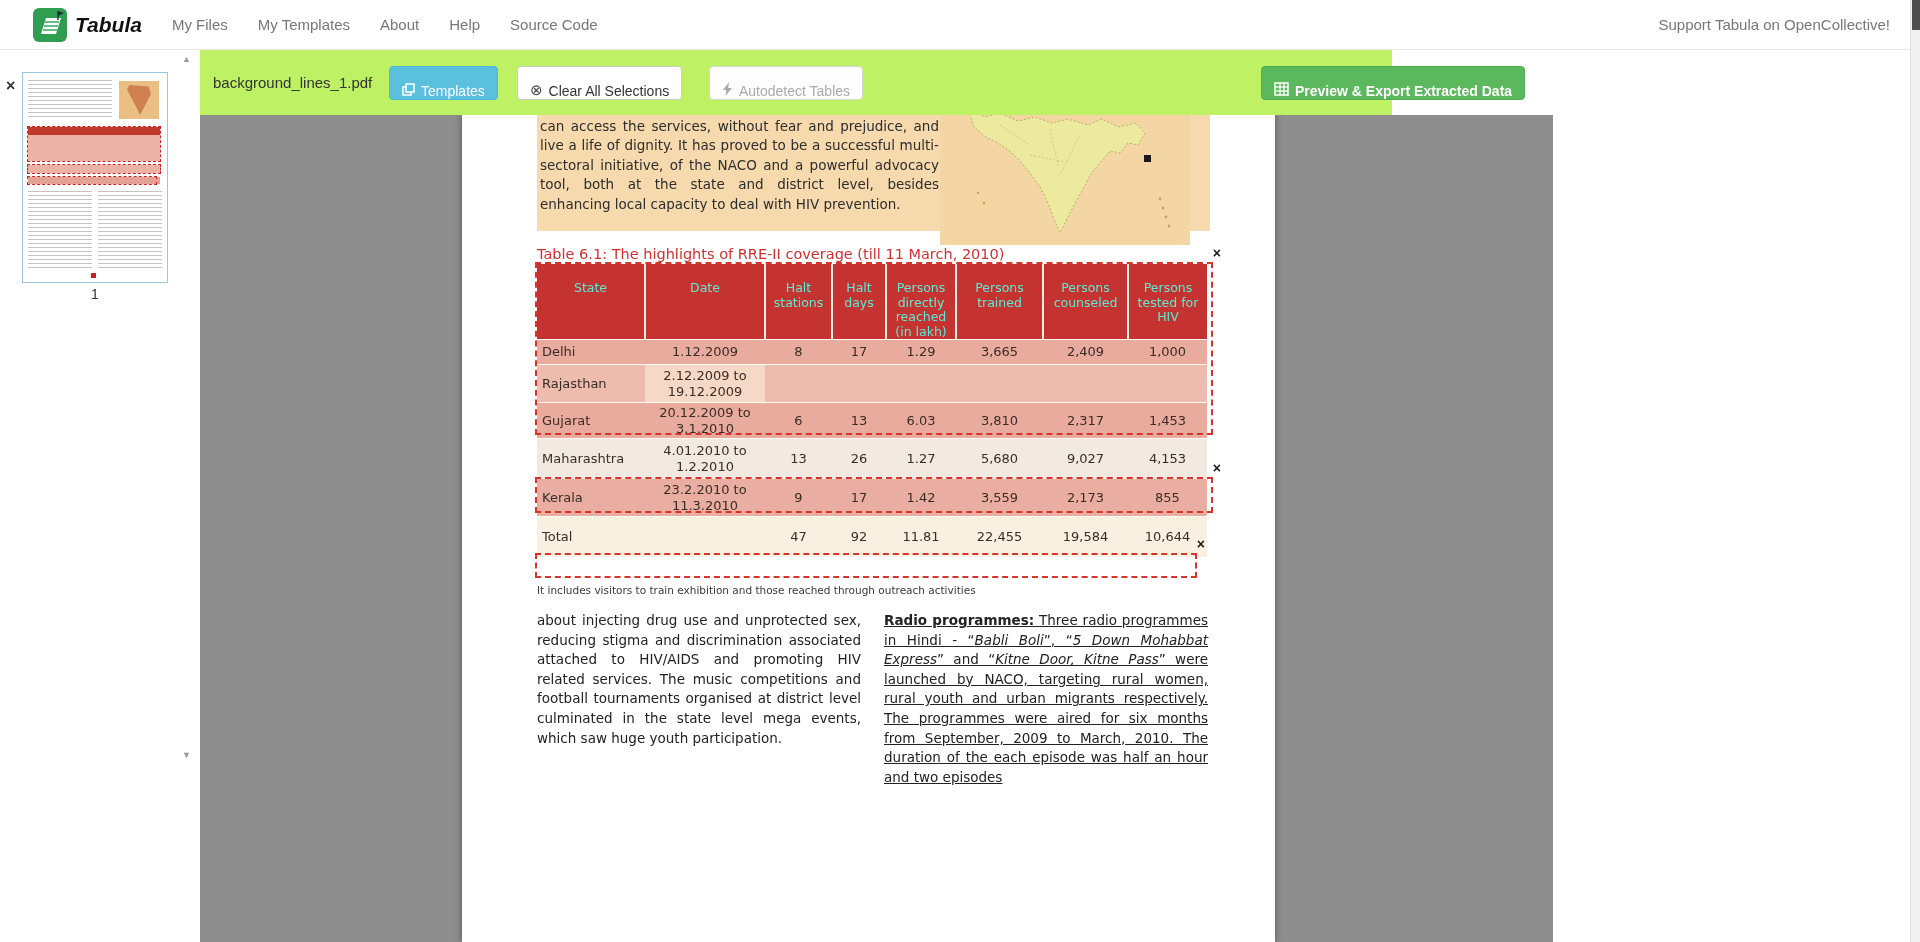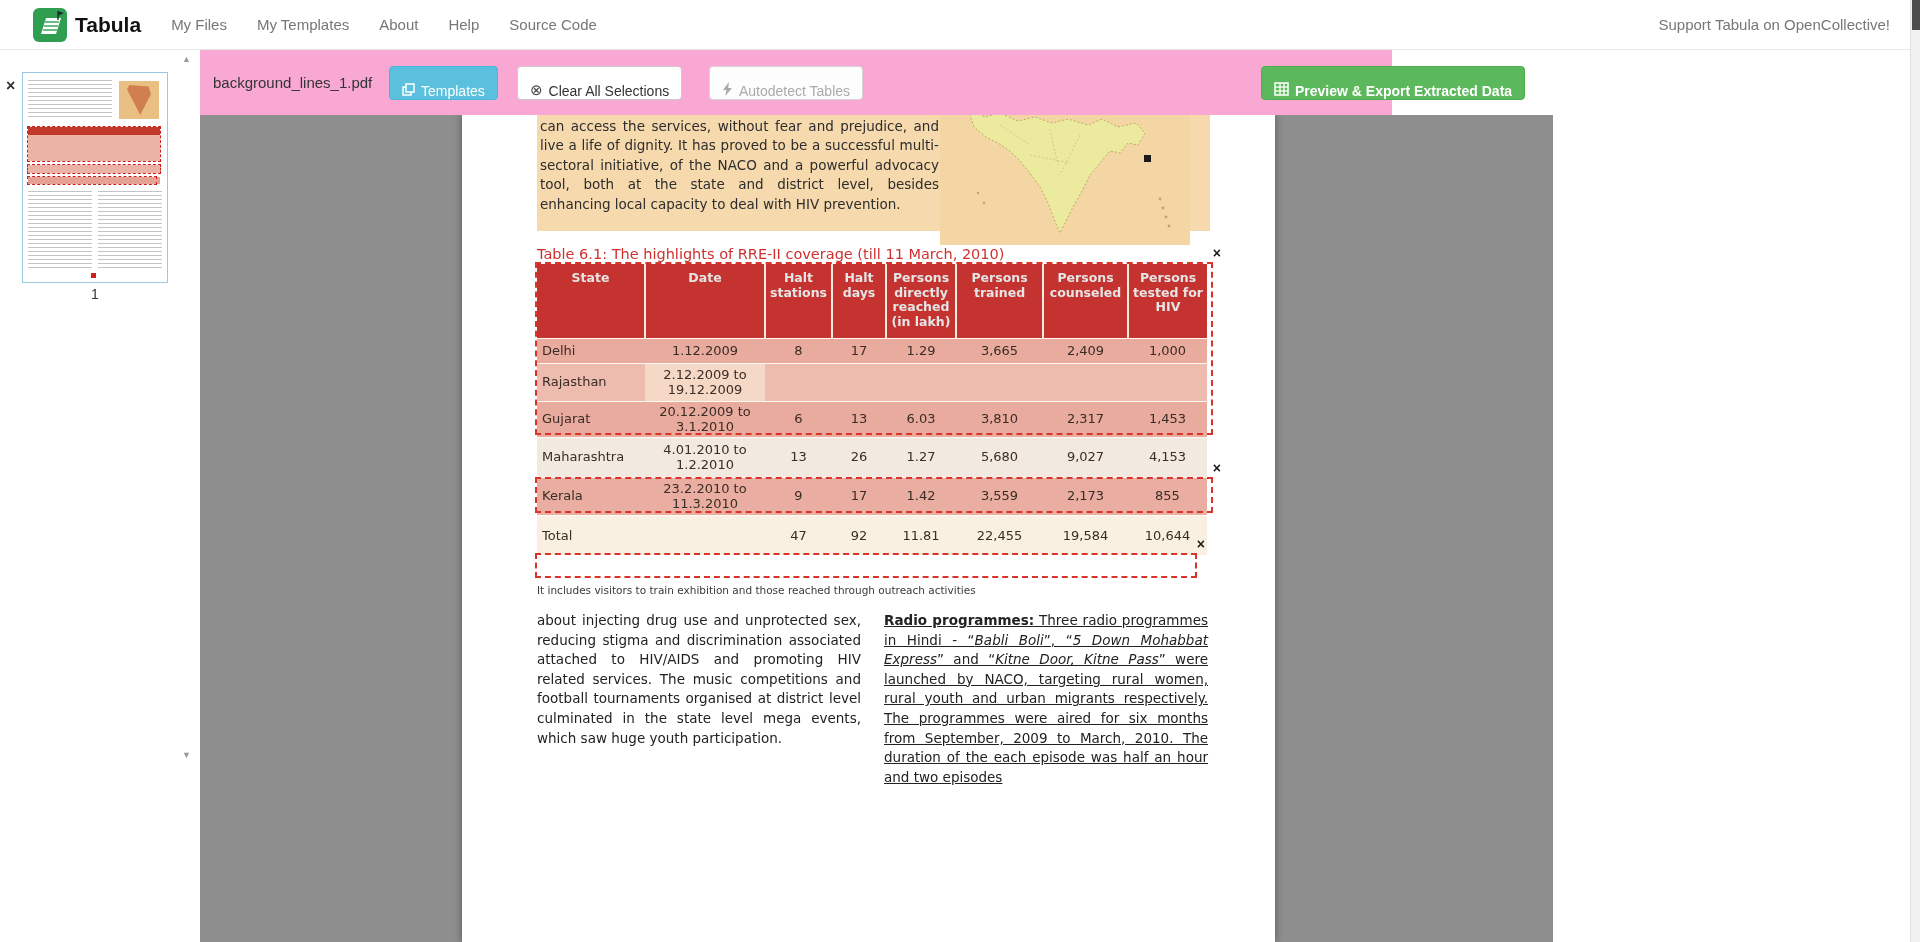--- a/index.html
+++ b/index.html
@@ -9,21 +9,21 @@
     font-family: "Liberation Sans", sans-serif; overflow: hidden; background: #fff;
   }
 
   
   .navbar {
     position: absolute; left: 0; top: 0; width: 1920px; height: 50px;
     background: #ffffff; border-bottom: 1px solid #e7e7e7;
     display: flex; align-items: center;
   }
   .brand { display: flex; align-items: center; gap: 8px; margin-left: 33px; cursor: pointer; text-decoration: none; }
-  .brand-text { font-size: 21px; font-weight: bold; color: #111; }
+  .brand-text { font-size: 21px; font-weight: bold; color: #111; font-style: italic; }
   .logo-box { width: 34px; height: 34px; display: inline-block; }
   .nav-links { display: flex; gap: 30px; margin-left: 30px; align-items: center; }
   .nav-links a { color: #777; font-size: 15px; text-decoration: none; cursor: pointer; white-space: nowrap; }
   .support-link { margin-left: auto; margin-right: 30px; color: #777; font-size: 15px; text-decoration: none; cursor: pointer; }
 
   
   .sidebar { position: absolute; left: 0; top: 50px; width: 200px; height: 892px; background: #fff; }
   .thumb-close { position: absolute; left: 6px; top: 28px; font-size: 16px; font-weight: bold; color: #333; cursor: pointer; line-height: 1; }
   .thumb {
     position: absolute; left: 22px; top: 22px; width: 146px; height: 211px;
@@ -39,21 +39,21 @@
   .thumb .t-sel { position: absolute; border: 1px dashed #d01f1f; }
   .thumb .t-reddot { position: absolute; left: 68px; top: 200px; width: 5px; height: 5px; background: #d01f1f; }
   .page-number { position: absolute; left: 0; top: 236px; width: 190px; text-align: center; font-size: 14px; color: #333; }
   .side-scroll-up, .side-scroll-down { position: absolute; left: 182px; font-size: 9px; color: #999; cursor: pointer; }
   .side-scroll-up { top: 4px; }
   .side-scroll-down { top: 700px; }
 
   
   .toolbar {
     position: absolute; left: 200px; top: 50px; width: 1192px; height: 65px;
-    background: #f9a8d4;
+    background: #bef264;
   }
   .filename { position: absolute; left: 13px; top: 24px; font-size: 15px; color: #333; }
   .btn {
     position: absolute; top: 16px; height: 34px; border-radius: 4px;
     font-family: "Liberation Sans", sans-serif; font-size: 14px;
     display: inline-flex; align-items: flex-end; gap: 6px; padding: 0 12px;
     cursor: pointer; border: 1px solid transparent; white-space: nowrap;
   }
   .btn-templates { left: 189px; background: #5bc0de; border-color: #46b8da; color: #fff; }
   .btn-clear { left: 317px; background: #fff; border-color: #ccc; color: #333; }
@@ -75,22 +75,22 @@
     font-size: 13.5px; line-height: 19.4px; text-align: justify; color: #2d2d2d;
   }
   .tbl-title { position: absolute; left: 75px; top: 131px; font-size: 14.5px; color: #cf3131; white-space: nowrap; }
 
   .pdf-table {
     position: absolute; left: 75px; top: 149px; width: 670px;
     border-collapse: collapse; table-layout: fixed;
     font-family: "DejaVu Sans", sans-serif; font-size: 13px; color: #3a2c26;
   }
   .pdf-table th {
-    background: #c53330; color: #e5e5e5; font-size: 12.5px; font-weight: bold;
-    vertical-align: top; padding: 7px 2px 0; height: 74px;
+    background: #c53330; color: #5eead4; font-size: 12.5px; font-weight: normal;
+    vertical-align: top; padding: 17px 2px 0; height: 74px;
     border-left: 2px solid #f7ece0; line-height: 14.5px;
   }
   .pdf-table th:first-child { border-left: none; }
   .pdf-table td { text-align: center; vertical-align: middle; padding: 2px; border-top: 1px solid #fdfaf2; line-height: 15.5px; }
   .pdf-table td:first-child { text-align: left; padding-left: 5px; }
   .pdf-table tbody tr:nth-child(1) td { background: #e9ab9e; height: 25px; }
   .pdf-table tbody tr:nth-child(2) td { background: #edbcae; height: 38px; }
   .pdf-table tbody tr:nth-child(2) td:nth-child(2) { background: #f5d8c6; }
   .pdf-table tbody tr:nth-child(3) td { background: #e9ab9e; height: 33px; }
   .pdf-table tbody tr:nth-child(4) td { background: #f2e9e1; height: 40px; }

